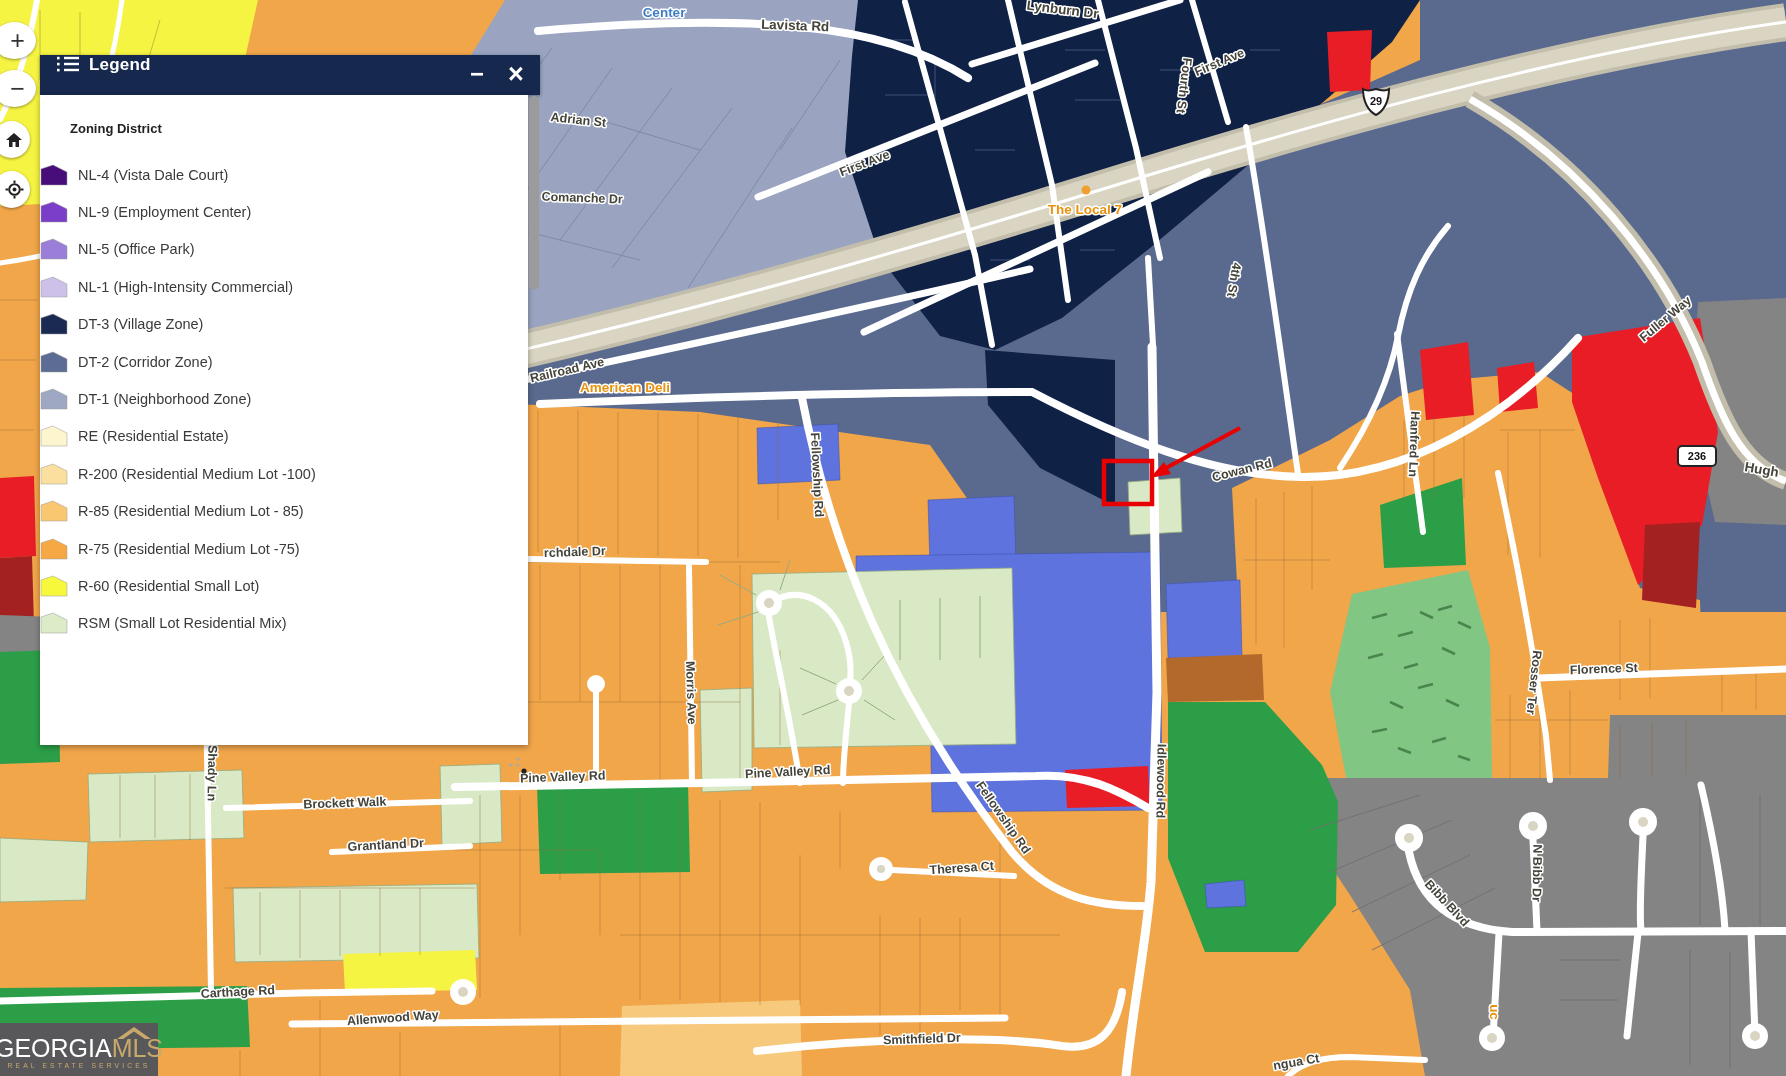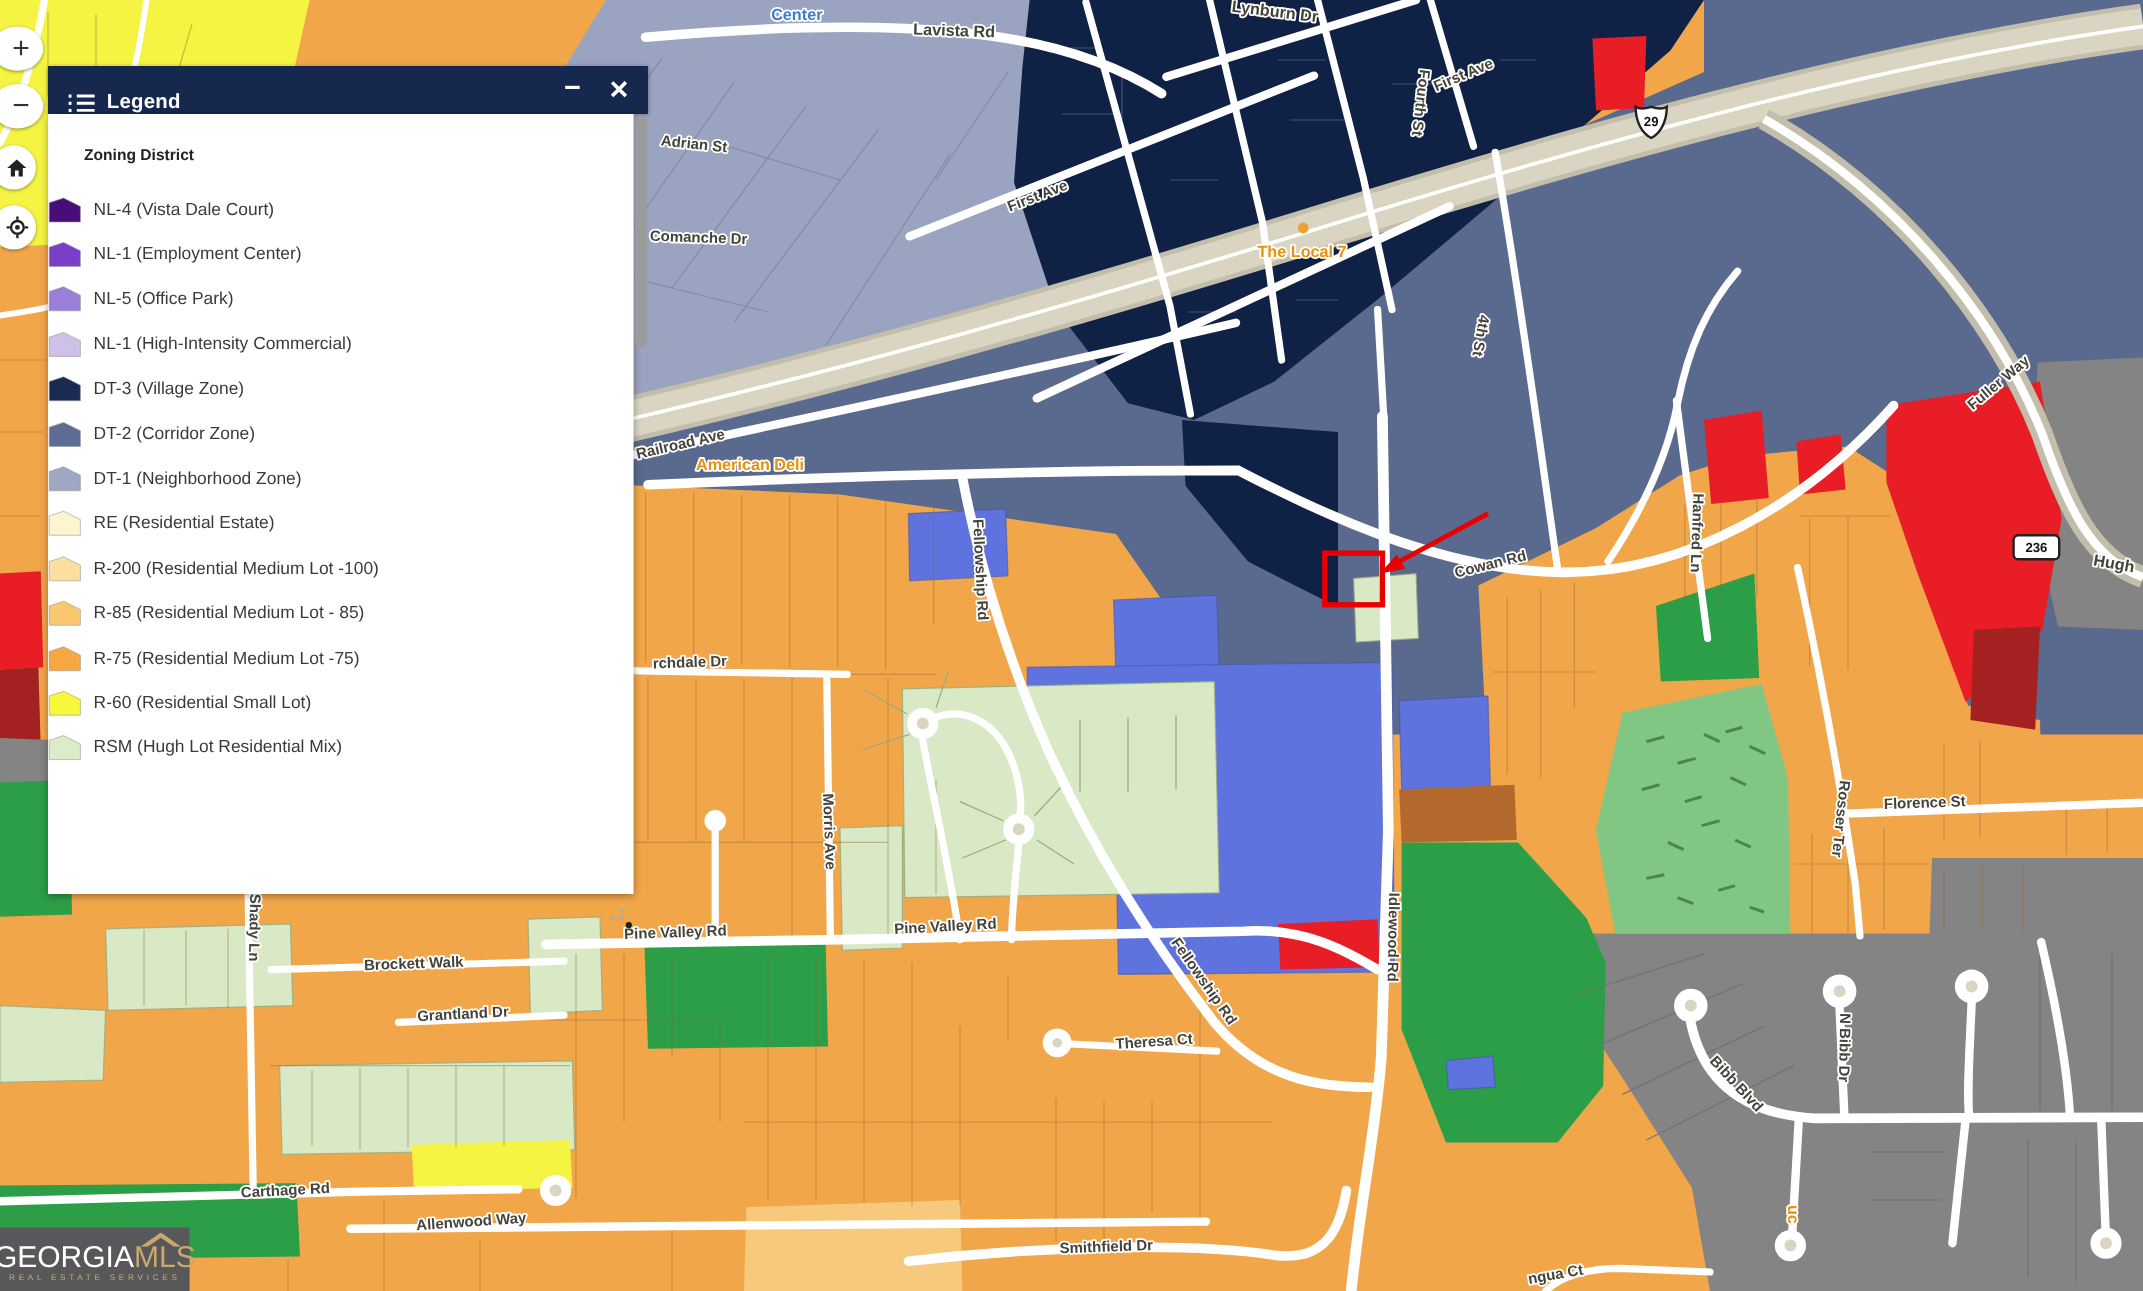--- a/index.html
+++ b/index.html
@@ -8,21 +8,21 @@
   #map-svg{position:absolute;left:0;top:0;}
   
   .sl{font-family:"Liberation Sans",sans-serif;font-size:12.5px;font-weight:700;fill:#45443B;
       stroke:#FFFFFF;stroke-width:3px;paint-order:stroke;stroke-linejoin:round;text-anchor:middle;}
   .sl-big{font-size:13.5px;}
   .poi{font-family:"Liberation Sans",sans-serif;font-size:13.5px;font-weight:700;
        stroke:#FFFFFF;stroke-width:3px;paint-order:stroke;stroke-linejoin:round;text-anchor:middle;}
   .shield-txt{font-family:"Liberation Sans",sans-serif;font-size:11px;font-weight:700;fill:#111;text-anchor:middle;}
   
   .legend-panel{position:absolute;left:40px;top:55px;z-index:20;}
-  .legend-header{width:500px;height:40px;background:#16284E;color:#fff;display:flex;align-items:flex-end;
+  .legend-header{width:500px;height:40px;background:#16284E;color:#fff;display:flex;align-items:flex-start;
                  position:relative;box-shadow:0 1px 4px rgba(0,0,0,.4);}
   .legend-title{font-size:17px;font-weight:700;margin-left:10px;letter-spacing:.2px;}
   .legend-minimize{position:absolute;left:430px;top:2px;font-size:24px;font-weight:700;cursor:pointer;line-height:34px;}
   .legend-close{position:absolute;left:468px;top:1px;font-size:27px;font-weight:700;cursor:pointer;line-height:36px;}
   .legend-body{width:488px;height:650px;background:#fff;position:relative;box-shadow:0 2px 6px rgba(0,0,0,.35);
                padding:0;box-sizing:border-box;}
   .legend-section-title{font-size:13px;font-weight:700;color:#222;padding:26px 0 0 30px;}
   .legend-items{margin-top:20px;}
   .legend-item{display:flex;align-items:center;height:37.4px;}
   .legend-item .swatch{width:28px;height:22px;flex:0 0 28px;}
@@ -282,21 +282,21 @@
       <div class="legend-item">
         <svg class="swatch" viewBox="0 0 28 22">
             <polygon points="1,5 13,1 27,8 27,21 1,21" stroke="#999" stroke-width=".5" fill="#470E79"></polygon>
           </svg>
         <span class="lbl">NL-4 (Vista Dale Court)</span>
         </div>
       <div class="legend-item">
         <svg class="swatch" viewBox="0 0 28 22">
             <polygon points="1,5 13,1 27,8 27,21 1,21" stroke="#999" stroke-width=".5" fill="#7B3EC8"></polygon>
           </svg>
-        <span class="lbl">NL-1 (Employment Center)</span>
+        <span class="lbl">NL-9 (Employment Center)</span>
         </div>
       <div class="legend-item">
         <svg class="swatch" viewBox="0 0 28 22">
             <polygon points="1,5 13,1 27,8 27,21 1,21" stroke="#999" stroke-width=".5" fill="#9B7ED7"></polygon>
           </svg>
         <span class="lbl">NL-5 (Office Park)</span>
         </div>
       <div class="legend-item">
         <svg class="swatch" viewBox="0 0 28 22">
             <polygon points="1,5 13,1 27,8 27,21 1,21" stroke="#999" stroke-width=".5" fill="#CDC0E9"></polygon>
@@ -348,21 +348,21 @@
       <div class="legend-item">
         <svg class="swatch" viewBox="0 0 28 22">
             <polygon points="1,5 13,1 27,8 27,21 1,21" stroke="#999" stroke-width=".5" fill="#F7F73B"></polygon>
           </svg>
         <span class="lbl">R-60 (Residential Small Lot)</span>
         </div>
       <div class="legend-item">
         <svg class="swatch" viewBox="0 0 28 22">
             <polygon points="1,5 13,1 27,8 27,21 1,21" stroke="#999" stroke-width=".5" fill="#DCEBC8"></polygon>
           </svg>
-        <span class="lbl">RSM (Hugh Lot Residential Mix)</span>
+        <span class="lbl">RSM (Small Lot Residential Mix)</span>
         </div>
     </div>
     <div class="legend-grip">
       <svg width="24" height="20" viewBox="0 0 24 20">
         <circle cx="6" cy="8" r="1.6" fill="#AAAAAA"></circle>
           <circle cx="13" cy="8" r="1.6" fill="#AAAAAA"></circle>
         <circle cx="13" cy="2" r="1.6" fill="#AAAAAA"></circle>
           <circle cx="19" cy="14" r="2.6" fill="#222222"></circle>
       </svg>
     </div>

